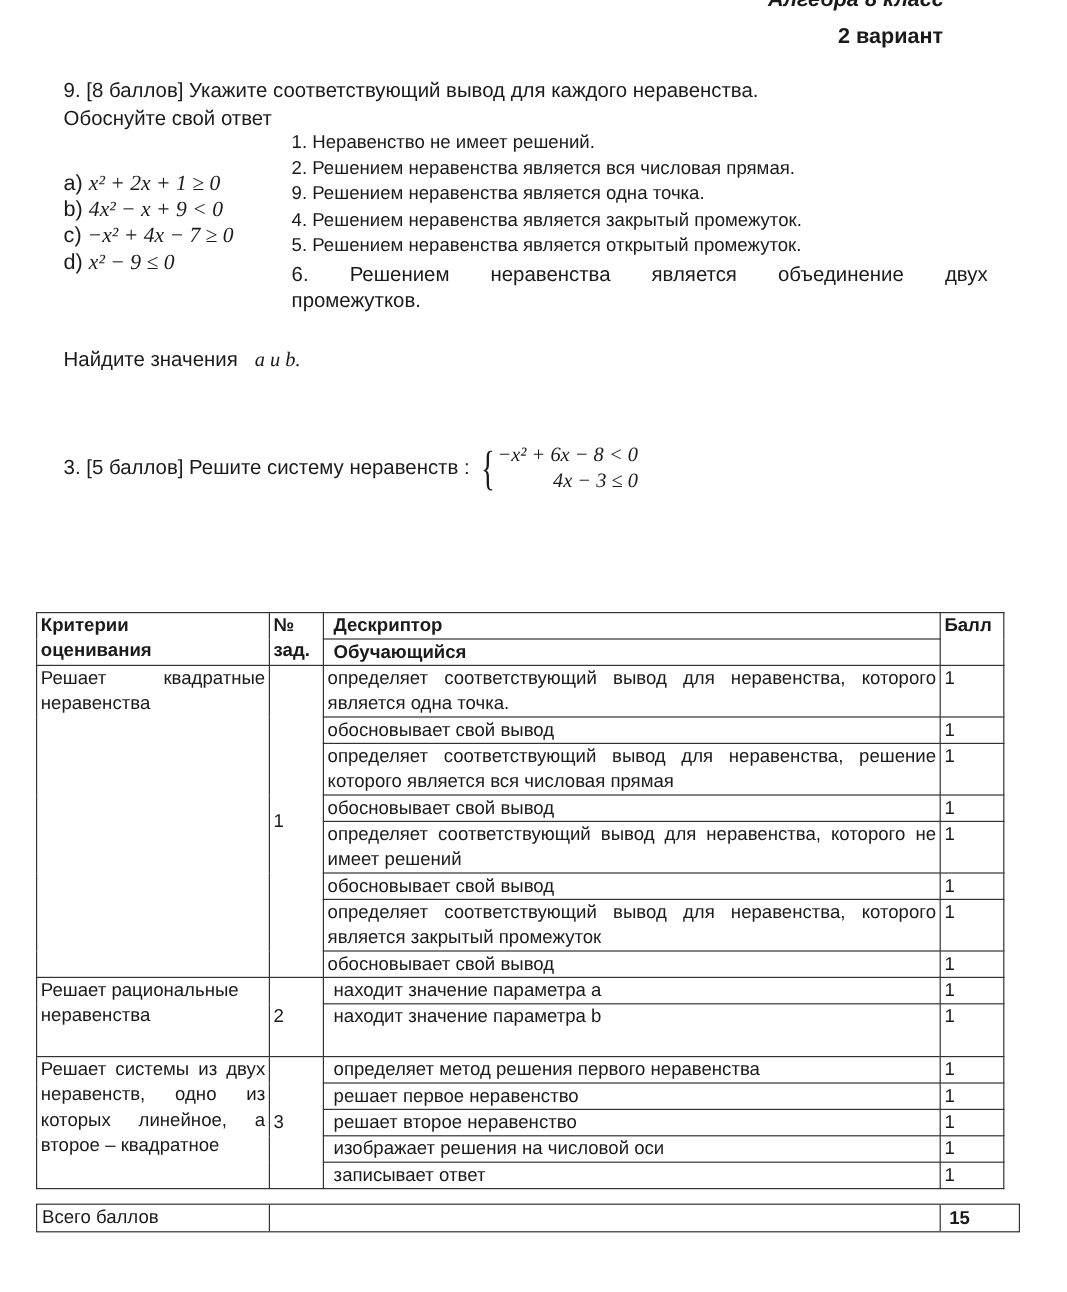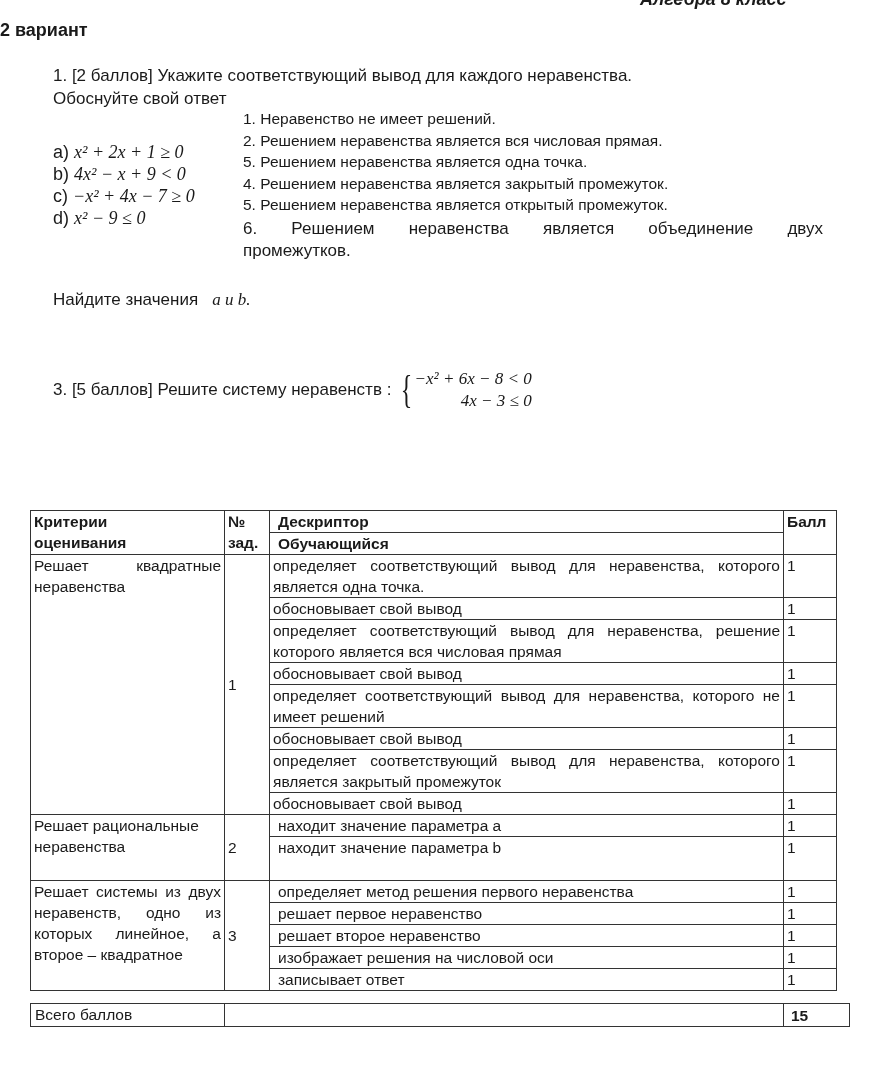--- a/index.html
+++ b/index.html
@@ -8,21 +8,21 @@
     font-family: "Liberation Sans", "DejaVu Sans", sans-serif;
     color: #1a1a1a;
   }
   .math { font-family: "Liberation Serif", "DejaVu Serif", serif; font-style: italic; }
   .math .up { font-style: normal; }
 
   .header-cut {
     position: absolute; left: 640px; top: -11px; font-size: 18px; font-weight: bold; font-style: italic;
   }
   .variant {
-    position: absolute; top: 20px; left: 0; width: 786px; text-align: left;
+    position: absolute; top: 20px; left: 0; width: 786px; text-align: right;
     font-size: 18px; font-weight: bold;
   }
   .task1-title {
     position: absolute; left: 53px; top: 64px; font-size: 17px; line-height: 23px; width: 720px;
   }
   .ineq-list {
     position: absolute; left: 53px; top: 141px; font-size: 18px; line-height: 22px;
   }
   .ineq-list div { white-space: nowrap; }
   .options {
@@ -71,35 +71,35 @@
   .total-wrap .v-sep2 { position: absolute; left: 752px; top: 0; bottom: 0; border-left: 1.3px solid #333; }
   .total-wrap .value { position: absolute; left: 760px; top: 1px; font-weight: bold; }
 </style>
 </head>
 <body>
 
 <div class="header-cut">Алгебра 8 класс</div>
 <div class="variant">2 вариант</div>
 
 <div class="task1-title">
-  <div>1. [2 баллов] Укажите соответствующий вывод для каждого неравенства.</div>
+  <div>9. [8 баллов] Укажите соответствующий вывод для каждого неравенства.</div>
   <div>Обоснуйте свой ответ</div>
 </div>
 
 <div class="ineq-list">
   <div><span>a)</span> <span class="math">x² + 2x + 1 ≥ 0</span></div>
   <div><span>b)</span> <span class="math">4x² − x + 9 &lt; 0</span></div>
   <div><span>c)</span> <span class="math">−x² + 4x − 7 ≥ 0</span></div>
   <div><span>d)</span> <span class="math">x² − 9 ≤ 0</span></div>
 </div>
 
 <div class="options">
   <div>1. Неравенство не имеет решений.</div>
   <div>2. Решением неравенства является вся числовая прямая.</div>
-  <div>5. Решением неравенства является одна точка.</div>
+  <div>9. Решением неравенства является одна точка.</div>
   <div>4. Решением неравенства является закрытый промежуток.</div>
   <div>5. Решением неравенства является открытый промежуток.</div>
   <div class="justify">6. Решением неравенства является объединение двух</div>
   <div class="last">промежутков.</div>
 </div>
 
 <div class="task2">
   <div>
     <span>Найдите значения</span>
     &nbsp;&nbsp;<span class="math">a и b.</span>

